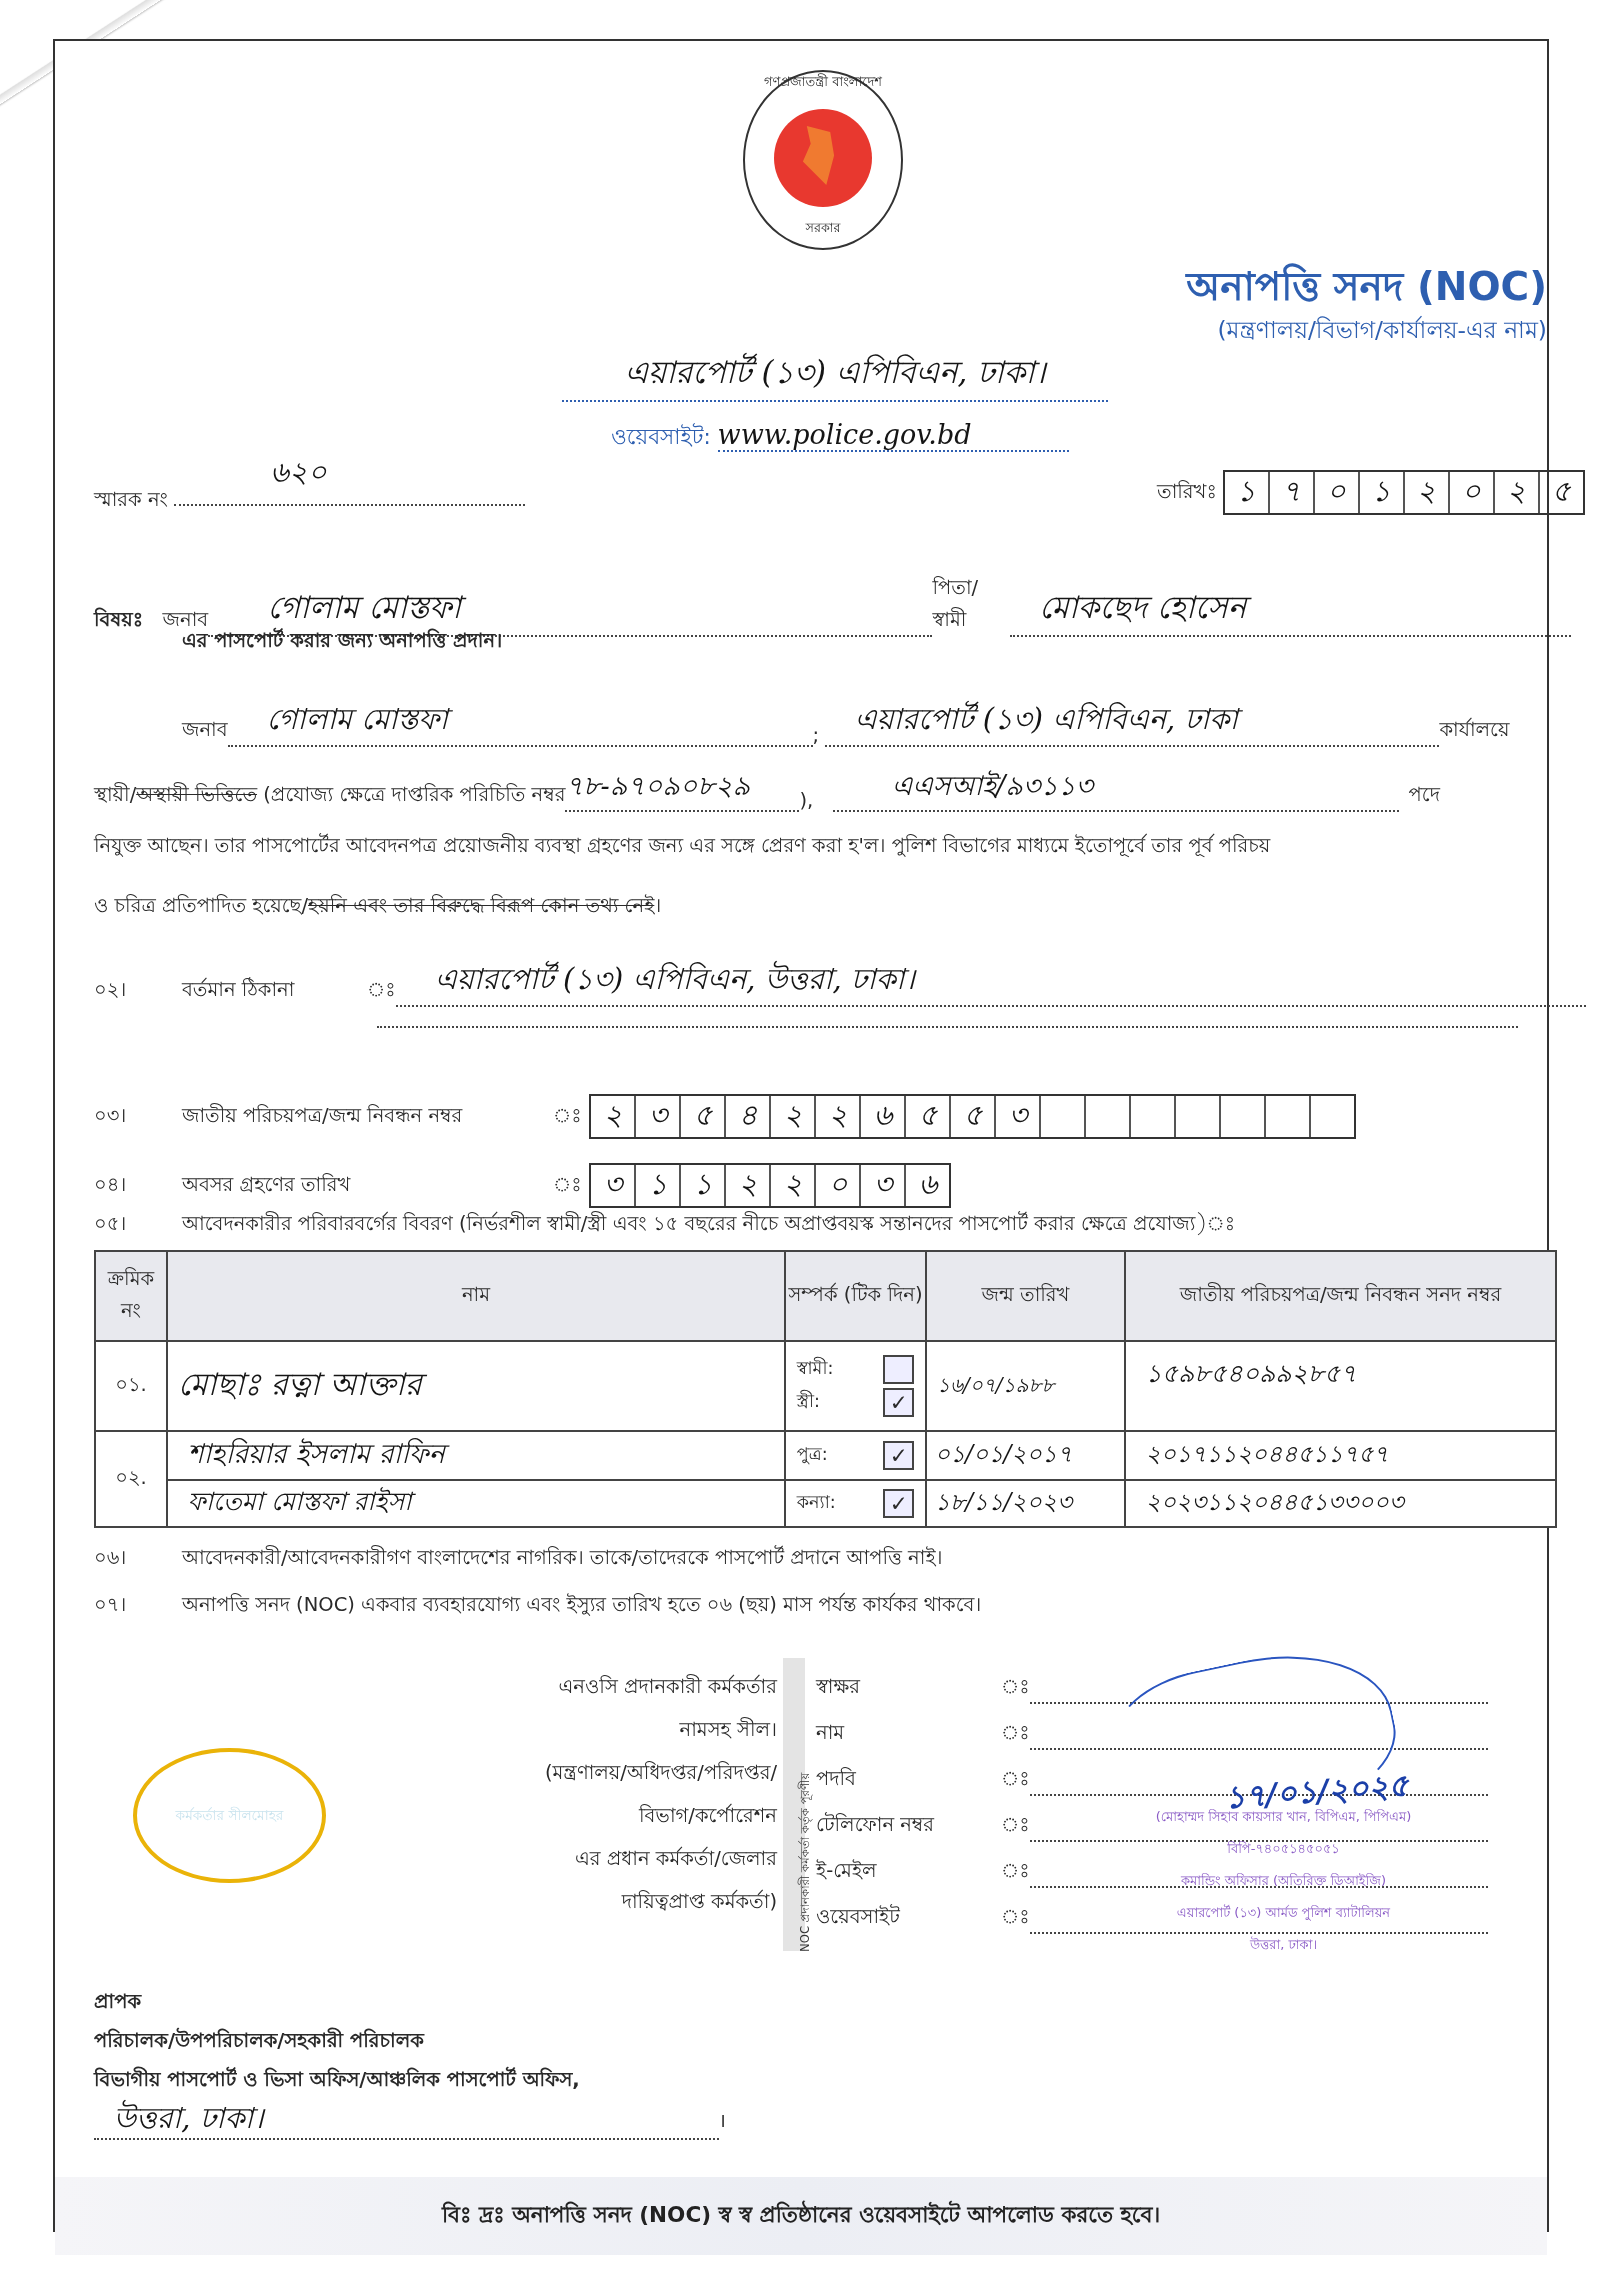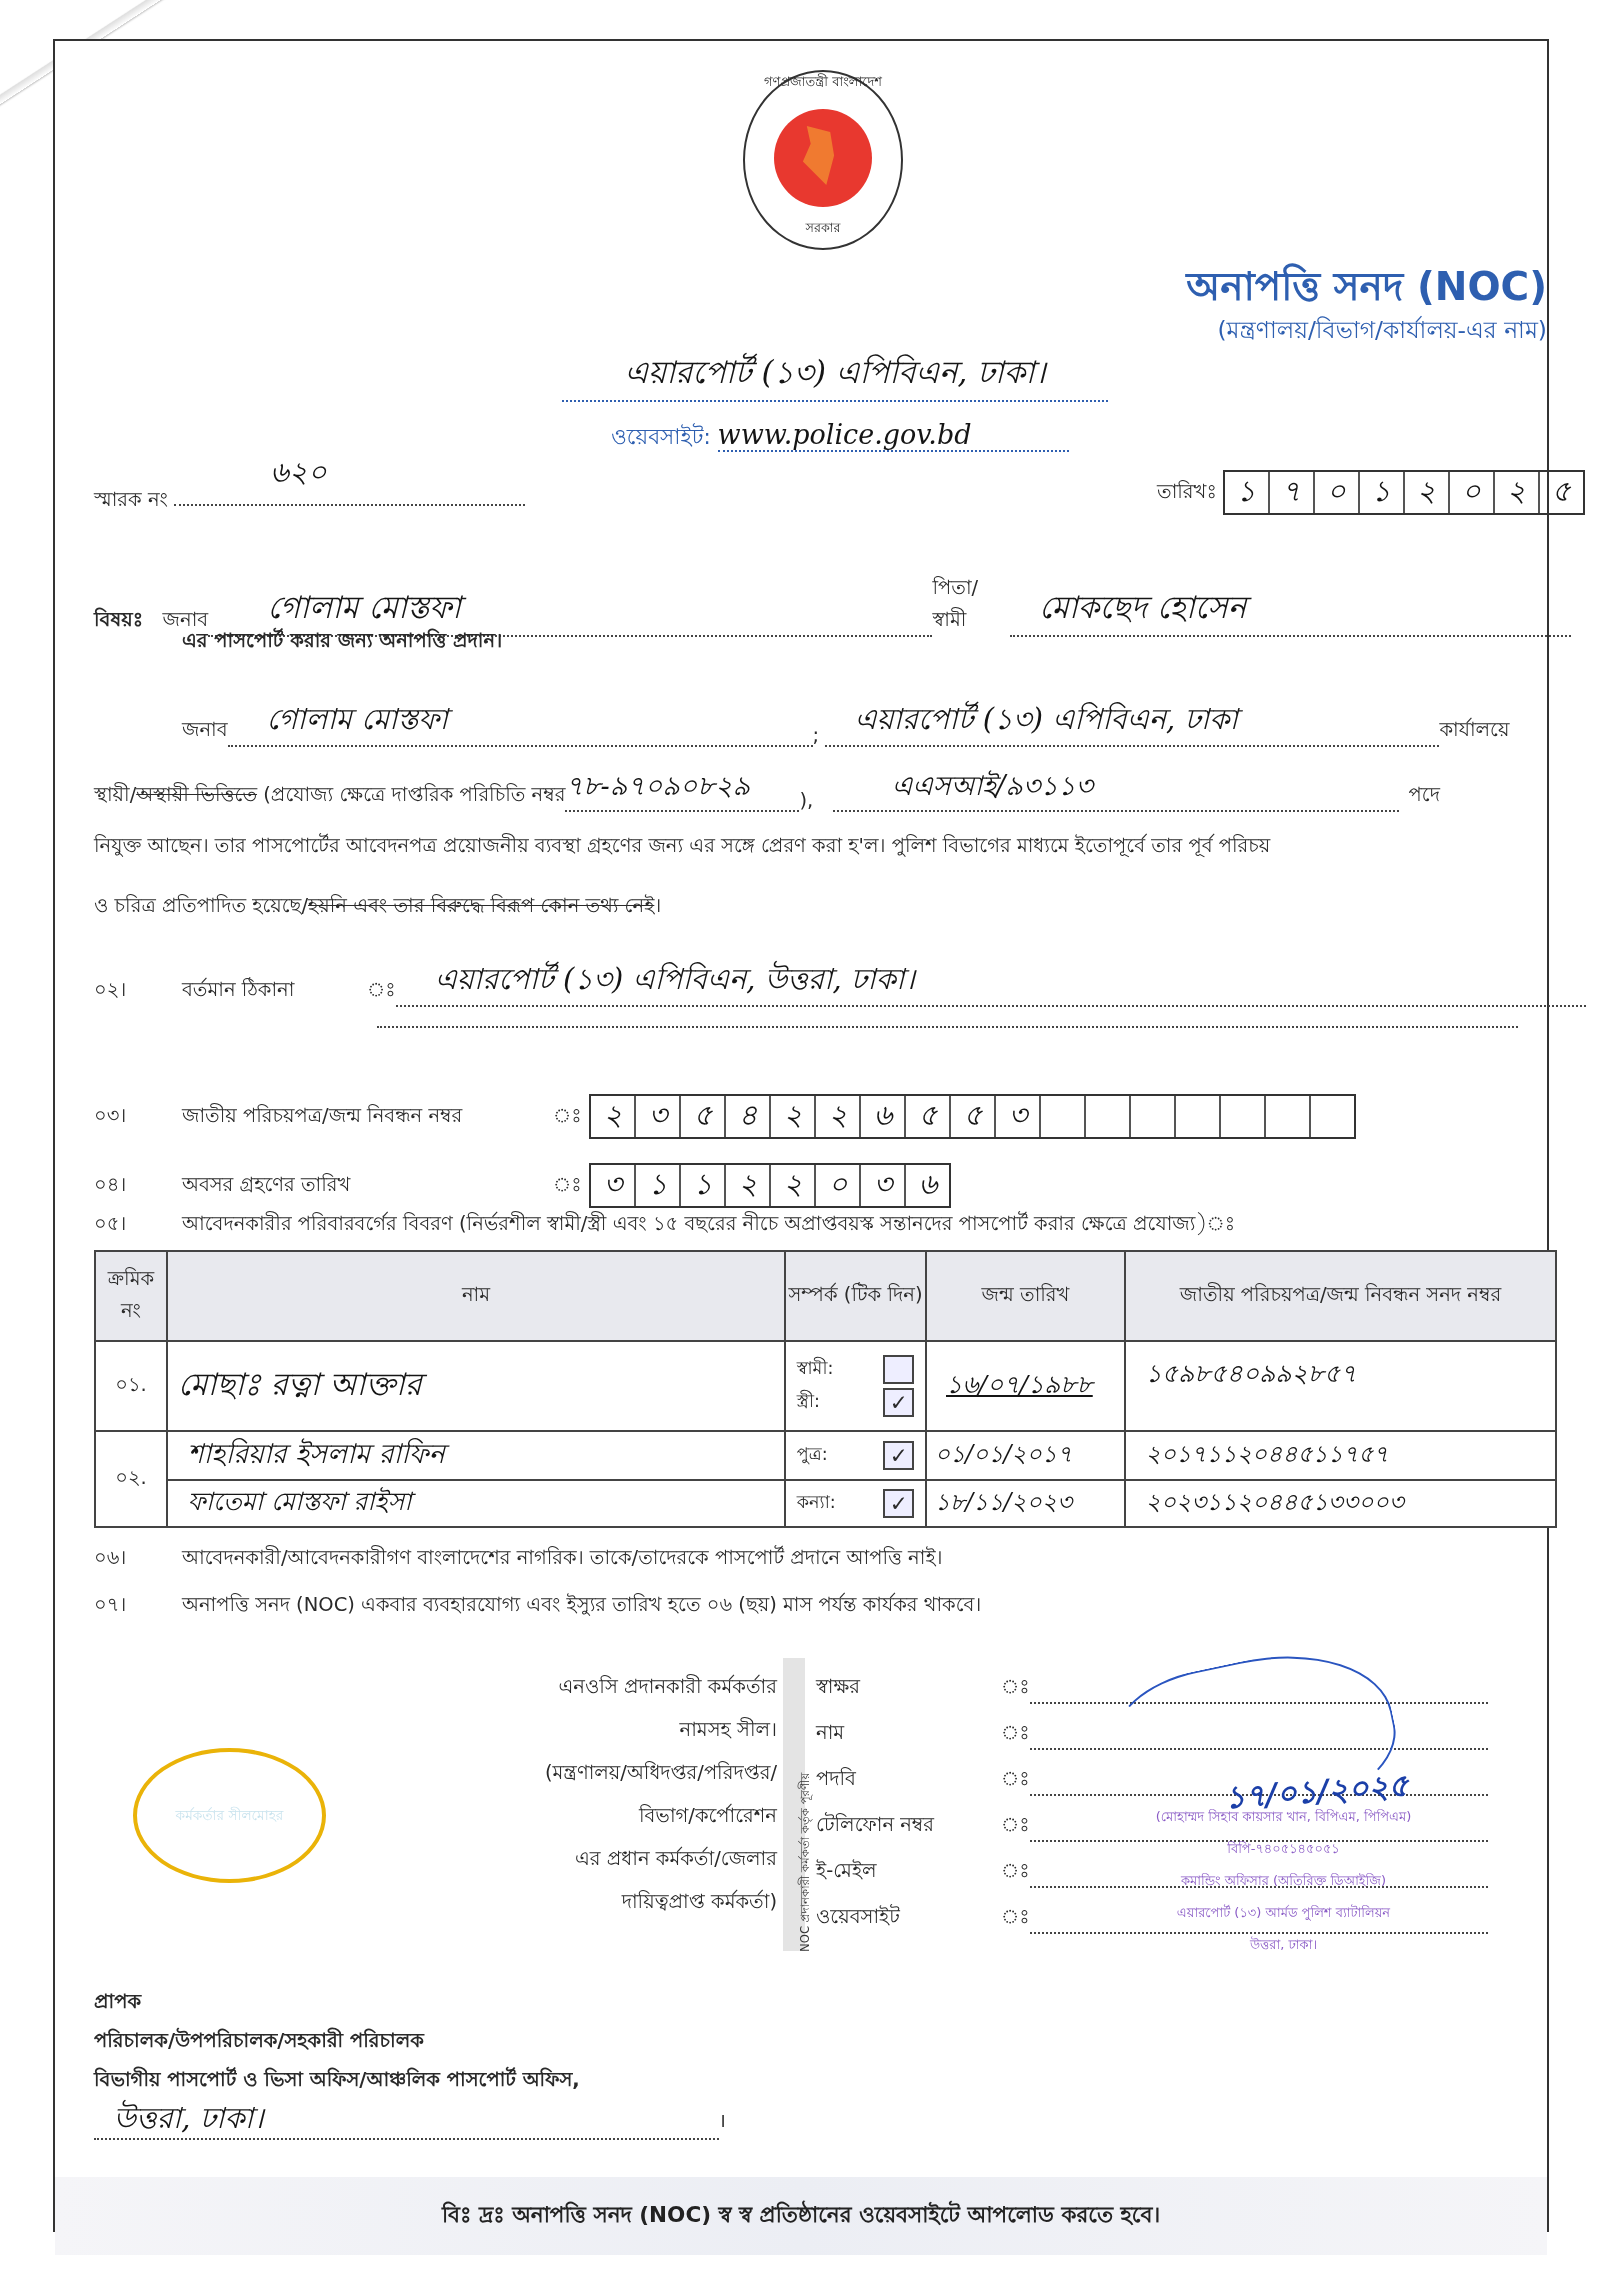--- a/index.html
+++ b/index.html
@@ -197,21 +197,21 @@
         <td>
           <div class="rel-line">
               <span>স্বামী:</span>
               <span class="chk" id="chk-0-0"></span>
             </div>
           <div class="rel-line">
               <span>স্ত্রী:</span>
               <span class="chk" id="chk-0-1">✓</span>
             </div>
         </td>
-        <td class="hw" style="font-size:25px;padding-left:19px;text-decoration:underline;">১৬/০৭/১৯৮৮</td>
+        <td class="hw" style="font-size:20px;padding-left:10px;">১৬/০৭/১৯৮৮</td>
         <td class="hw" style="font-size:25px;padding-left:19.5px;vertical-align:top;padding-top:11.7px;">১৫৯৮৫৪০৯৯২৮৫৭</td>
       </tr>
       <tr style="height:45px;">
         <td rowspan="2" style="text-align:center;">০২.</td>
         <td class="hw" style="font-size:27px;padding-left:19.5px;">শাহরিয়ার ইসলাম রাফিন</td>
         <td>
             <div class="rel-line">
               <span>পুত্র:</span>
               <span class="chk" id="chk-1-0">✓</span>
             </div>

